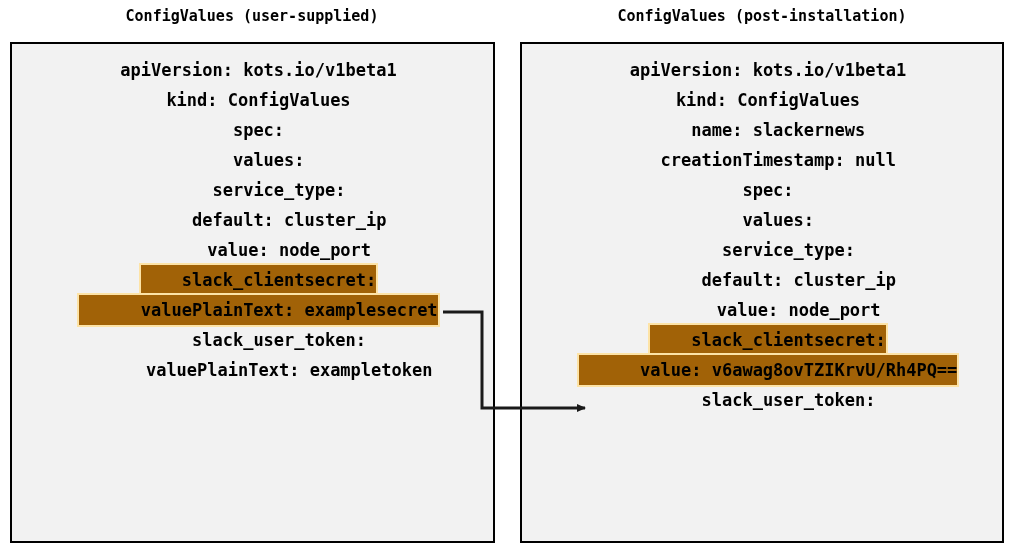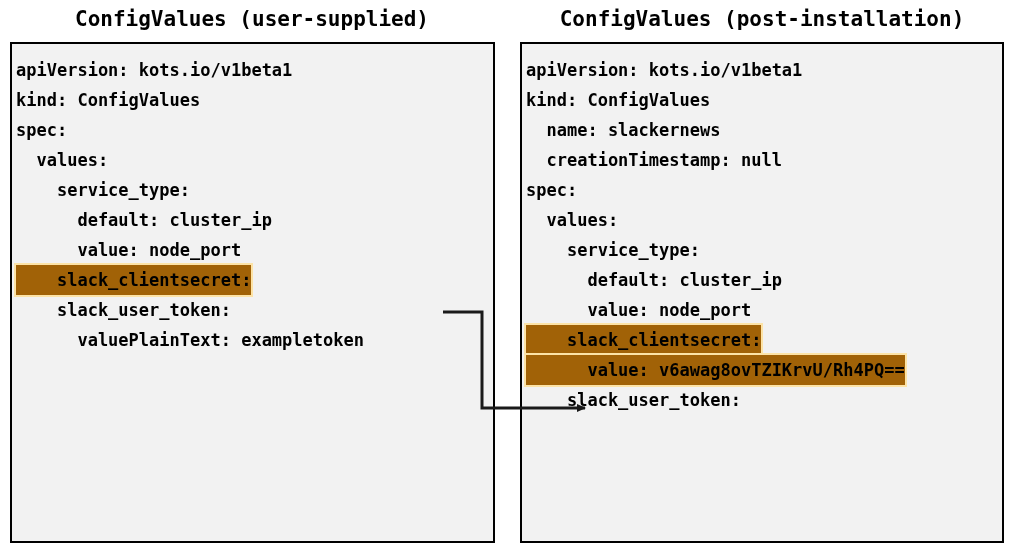--- a/index.html
+++ b/index.html
@@ -12,21 +12,21 @@
     height: 559px;
     position: relative;
     overflow: hidden;
     font-family: "DejaVu Sans Mono", "Liberation Mono", monospace;
   }
 
   .panel-title {
     position: absolute;
     top: 7px;
     font-family: "DejaVu Sans Mono", "Liberation Mono", monospace;
-    font-size: 21px;
+    font-size: 15px;
     font-weight: bold;
     letter-spacing: 0px;
     color: #000000;
     white-space: pre;
     text-align: center;
   }
   #title-left  { left: 10px;  width: 484px; }
   #title-right { left: 520px; width: 484px; }
 
   .code-box {
@@ -37,22 +37,23 @@
     background: #f2f2f2;
     border: 2px solid #000000;
     overflow: hidden;
   }
   #box-left  { left: 10px;  width: 485px; }
   #box-right { left: 520px; width: 484px; }
 
   .code-lines {
     position: absolute;
     top: 11px;
-    left: 4px;
+    left: 12px;
     right: 0;
+    text-align: center;
   }
 
   .code-line {
     height: 30px;
     line-height: 30px;
     white-space: pre;
     font-family: "DejaVu Sans Mono", "Liberation Mono", monospace;
     font-size: 17px;
     font-weight: bold;
     color: #000000;
@@ -87,20 +88,21 @@
 <div class="code-box" id="box-left">
   <div class="code-lines" id="lines-left">
       <div class="code-line"><span class="txt">apiVersion: kots.io/v1beta1</span></div>
       <div class="code-line"><span class="txt">kind: ConfigValues</span></div>
       <div class="code-line"><span class="txt">spec:</span></div>
       <div class="code-line"><span class="txt">  values:</span></div>
       <div class="code-line"><span class="txt">    service_type:</span></div>
       <div class="code-line"><span class="txt">      default: cluster_ip</span></div>
       <div class="code-line"><span class="txt">      value: node_port</span></div>
       <div class="code-line hl"><span class="txt">    slack_clientsecret:</span></div>
+      <div class="code-line hl"><span class="txt">      valuePlainText: examplesecret</span></div>
       <div class="code-line"><span class="txt">    slack_user_token:</span></div>
       <div class="code-line"><span class="txt">      valuePlainText: exampletoken</span></div>
     </div>
 </div>
 
 <div class="code-box" id="box-right">
   <div class="code-lines" id="lines-right">
       <div class="code-line"><span class="txt">apiVersion: kots.io/v1beta1</span></div>
       <div class="code-line"><span class="txt">kind: ConfigValues</span></div>
       <div class="code-line"><span class="txt">  name: slackernews</span></div>

